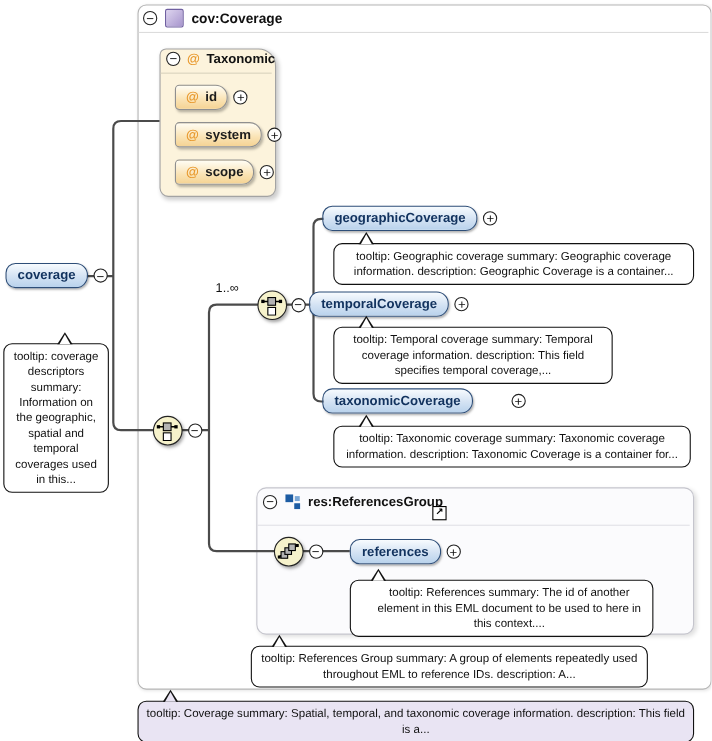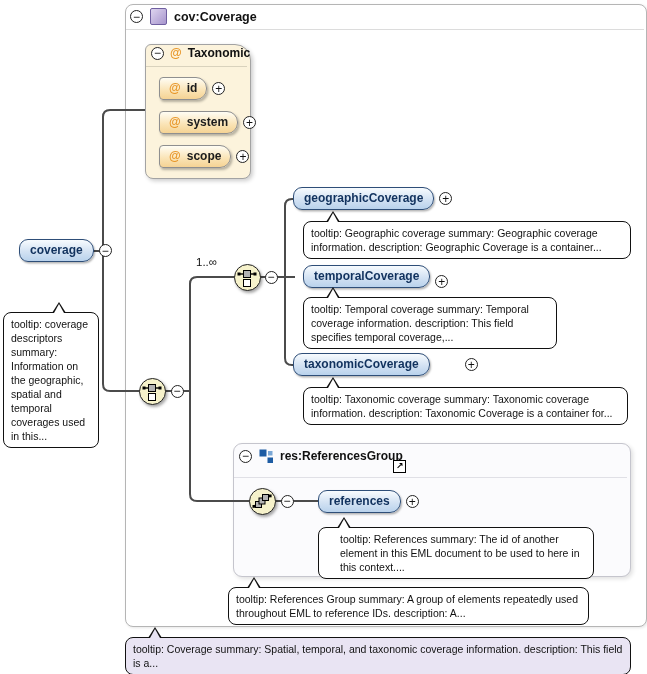--- a/index.html
+++ b/index.html
@@ -38,21 +38,21 @@
          box-shadow:1.5px 2px 2.5px rgba(0,0,0,.28);display:flex;gap:6px;align-items:center;
          white-space:nowrap;}
 
   
   .comp{position:absolute;width:27px;height:27px;box-sizing:border-box;border-radius:50%;
         background:#f6f2cb;border:1.3px solid #222;box-shadow:1.5px 2px 3px rgba(0,0,0,.35);
         display:flex;align-items:center;justify-content:center;}
 
   
   .tooltip{position:absolute;background:var(--bub,#fff);border:1.3px solid #111;
-           border-radius:8px;padding:4px 7px;font-size:10.5px;line-height:14px;color:#111;}
+           border-radius:8px;padding:4px 7px;font-size:10.5px;line-height:14px;color:#111;text-align:center;}
   .tooltip::before{content:"";position:absolute;top:-11px;left:var(--tail,20px);width:0;height:0;
            border-left:7px solid transparent;border-right:7px solid transparent;
            border-bottom:11px solid #111;}
   .tooltip::after{content:"";position:absolute;top:-8.6px;left:calc(var(--tail,20px) + 1.5px);
            width:0;height:0;border-left:5.5px solid transparent;border-right:5.5px solid transparent;
            border-bottom:9px solid var(--bub,#fff);}
 
   .card{position:absolute;font-size:11.5px;color:#111;}
   .purpleicon{width:15px;height:15px;border-radius:2px;border:1px solid #6f5fa0;
       background:linear-gradient(135deg,#ded5ef,#a795cd);flex:0 0 auto;}
@@ -111,21 +111,21 @@
     <span class="tog">+</span>
   </div>
   <div class="row z2" style="left:159px;top:145px;">
     <span class="apill">
       <span class="at">@</span>
       <span>scope</span>
     </span>
     <span class="tog">+</span>
   </div>
 
-  <div class="row z2" style="left:19px;top:239px;">
+  <div class="row z2" style="left:5px;top:239px;">
     <span class="epill">coverage</span>
     <span class="tog">−</span>
   </div>
   <div class="tooltip z2" style="left:3px;top:272px;width:96px;--tail:48px;box-sizing:border-box;margin-top:40px;">tooltip: coverage descriptors summary: Information on the geographic, spatial and temporal coverages used in this...</div>
 
   <div class="comp z2" style="left:138.5px;top:377.5px;">
     <svg width="20" height="20" viewBox="0 0 20 20">
       <line x1="2" y1="7" x2="18" y2="7" stroke="#000" stroke-width="1.4"></line>
       <rect x="0.5" y="5.5" width="3" height="3" fill="#000"></rect>
       <rect x="16.5" y="5.5" width="3" height="3" fill="#000"></rect>
@@ -146,21 +146,21 @@
     </svg>
   </div>
   <div class="tog abs z2" style="left:264.5px;top:270.5px;">−</div>
 
   <div class="row z2" style="left:293px;top:187px;">
     <span class="epill">geographicCoverage</span>
     <span class="tog">+</span>
   </div>
   <div class="tooltip z2" style="left:303px;top:221px;width:328px;box-sizing:border-box;--tail:22px;">tooltip: Geographic coverage summary: Geographic coverage information. description: Geographic Coverage is a container...</div>
 
-  <div class="row z2" style="left:303px;top:265px;align-items:flex-end;">
+  <div class="row z2" style="left:281px;top:265px;">
     <span class="epill">temporalCoverage</span>
     <span class="tog">+</span>
   </div>
   <div class="tooltip z2" style="left:303px;top:297px;width:254px;box-sizing:border-box;--tail:22px;">tooltip: Temporal coverage summary: Temporal coverage information. description: This field specifies temporal coverage,...</div>
 
   <div class="row z2" style="left:293px;top:353px;gap:35px;">
     <span class="epill">taxonomicCoverage</span>
     <span class="tog">+</span>
   </div>
   <div class="tooltip z2" style="left:303px;top:387px;width:325px;box-sizing:border-box;--tail:22px;">tooltip: Taxonomic coverage summary: Taxonomic coverage information. description: Taxonomic Coverage is a container for...</div>

